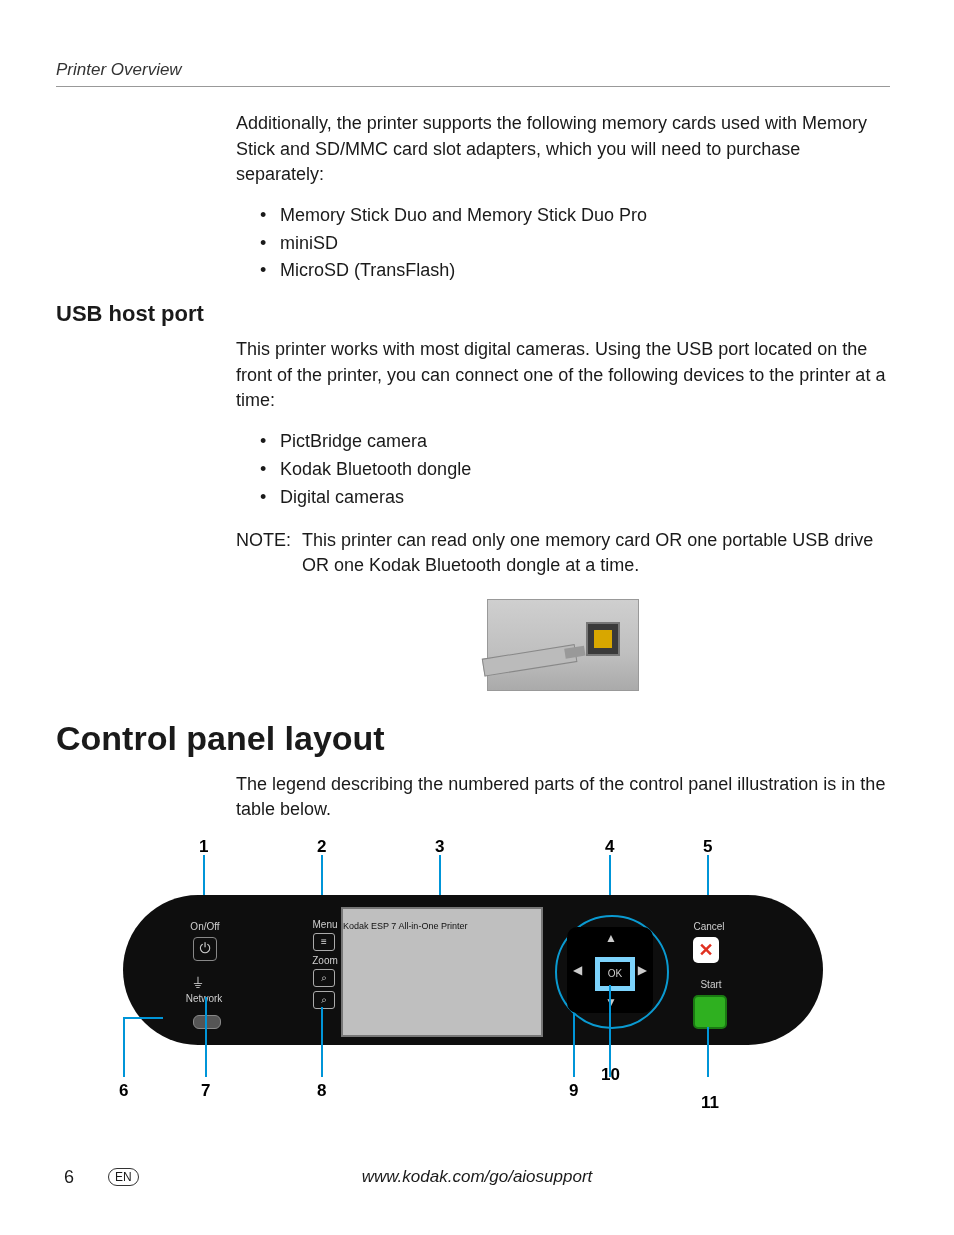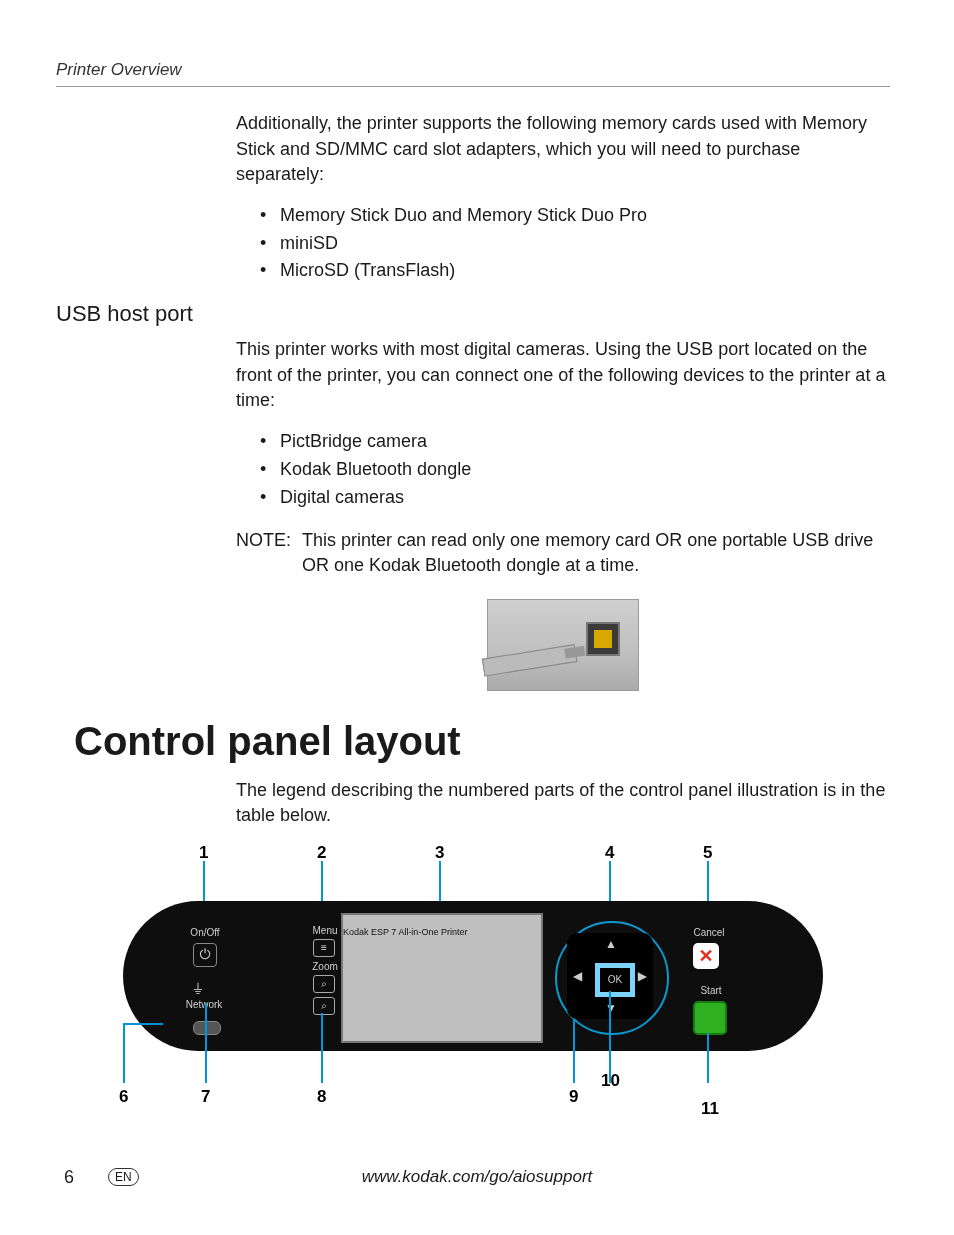--- a/index.html
+++ b/index.html
@@ -4,22 +4,22 @@
 <style>
   html,body{margin:0;padding:0;background:#fff;color:#1a1a1a;font-family:"Segoe UI",Arial,sans-serif}
   .page{width:954px;height:1235px;position:relative;box-sizing:border-box;padding:60px 64px 50px 56px}
   .running-head{font-style:italic;font-size:17px;color:#333;margin-bottom:6px}
   .rule{border:0;border-top:1px solid #999;margin:0 0 24px 0}
   .body-col{margin-left:180px}
   .para{font-size:18px;line-height:1.42;margin:0 0 14px 0}
   ul.bullets{margin:0 0 16px 24px;padding:0}
   ul.bullets li{font-size:18px;line-height:1.55;list-style:none;position:relative;padding-left:20px}
   ul.bullets li::before{content:"•";position:absolute;left:0;top:0}
-  .h2{font-weight:400;font-size:22px;margin:6px 0 10px 0}
-  .h1{font-weight:700;font-size:40px;margin:28px 0 14px 18px}
+  .h2{font-weight:700;font-size:22px;margin:6px 0 10px 0}
+  .h1{font-weight:700;font-size:34px;margin:28px 0 14px 0}
   .note-row{display:flex;font-size:18px;line-height:1.42;margin:0 0 20px 0}
   .note-label{flex:0 0 66px}
   .usb-img{width:150px;height:90px;margin:6px auto 0;display:block;position:relative;background:linear-gradient(180deg,#cfcfcf 0%,#bfbfbf 60%,#aaa 100%);border:1px solid #999}
   .usb-img .port{position:absolute;right:18px;top:22px;width:30px;height:30px;background:#3a3a3a;border:2px solid #777}
   .usb-img .port-inner{position:absolute;inset:6px;background:#d8a700}
   .usb-img .plug{position:absolute;left:-6px;top:44px;width:92px;height:16px;background:#bbb;border:1px solid #888;transform:rotate(-9deg);transform-origin:right center}
   .usb-img .plug::after{content:"";position:absolute;right:-10px;top:2px;width:20px;height:10px;background:#999}
 
   
   .diagram{position:relative;width:700px;height:280px;margin:14px auto 0}

